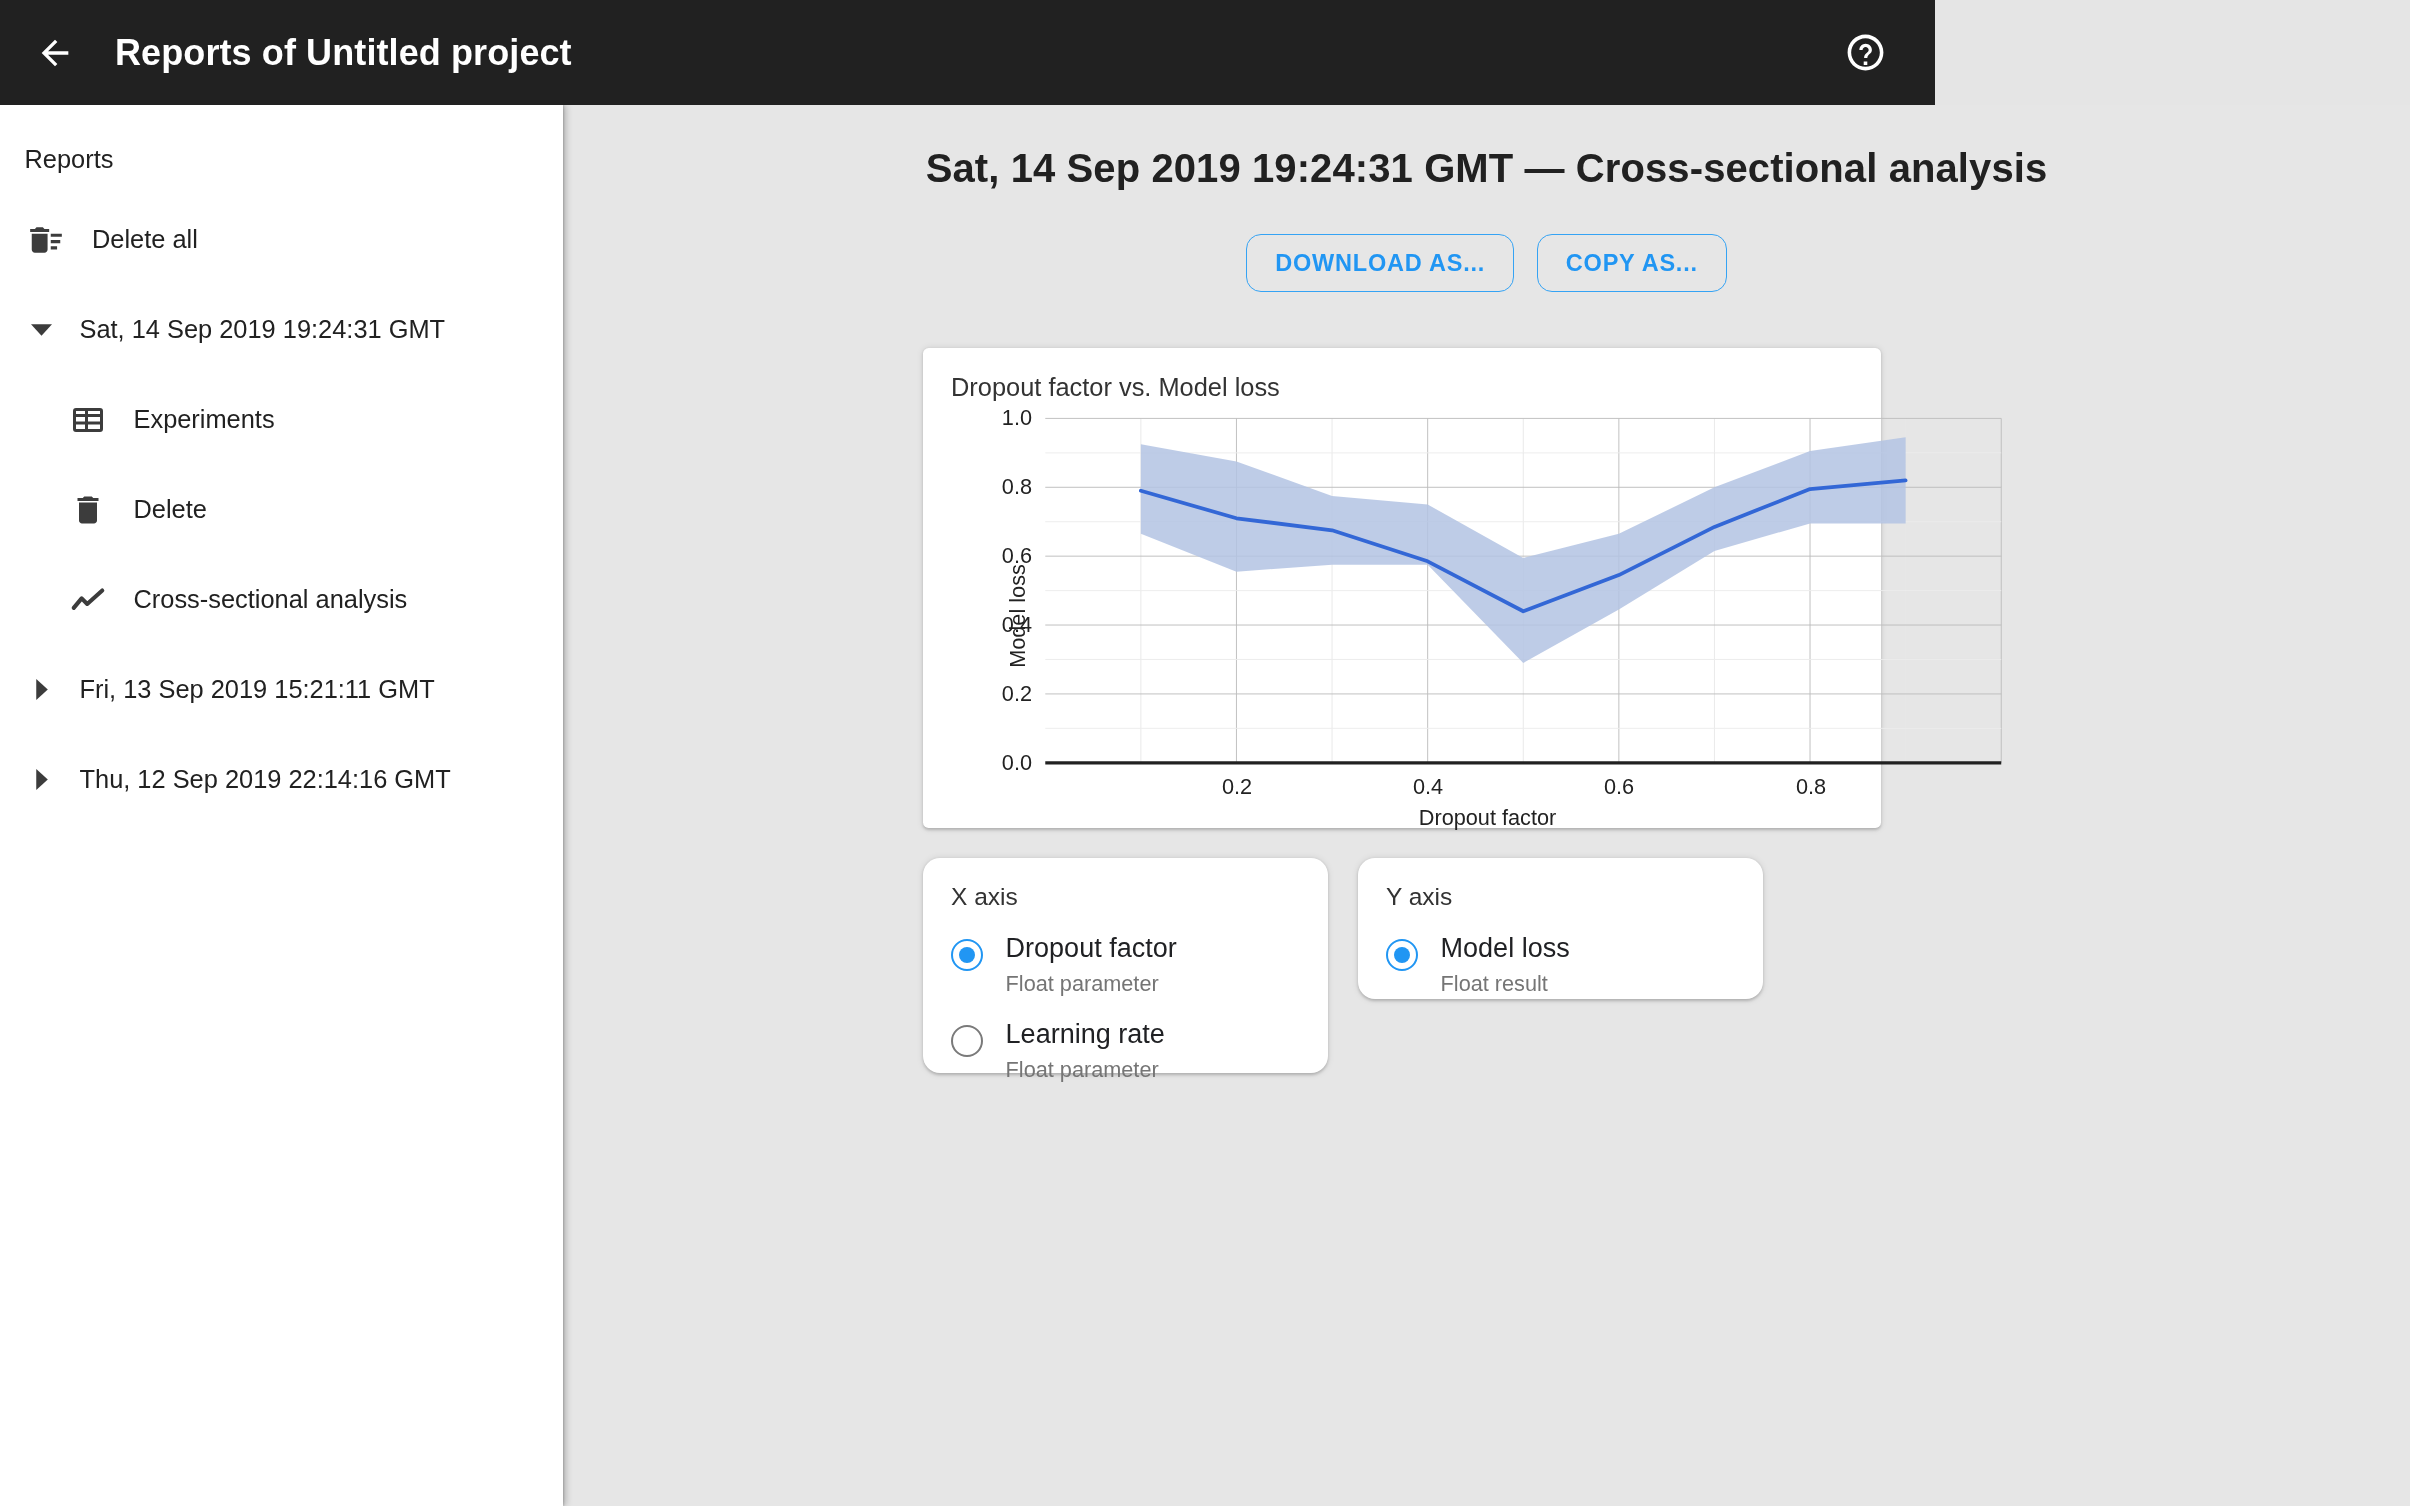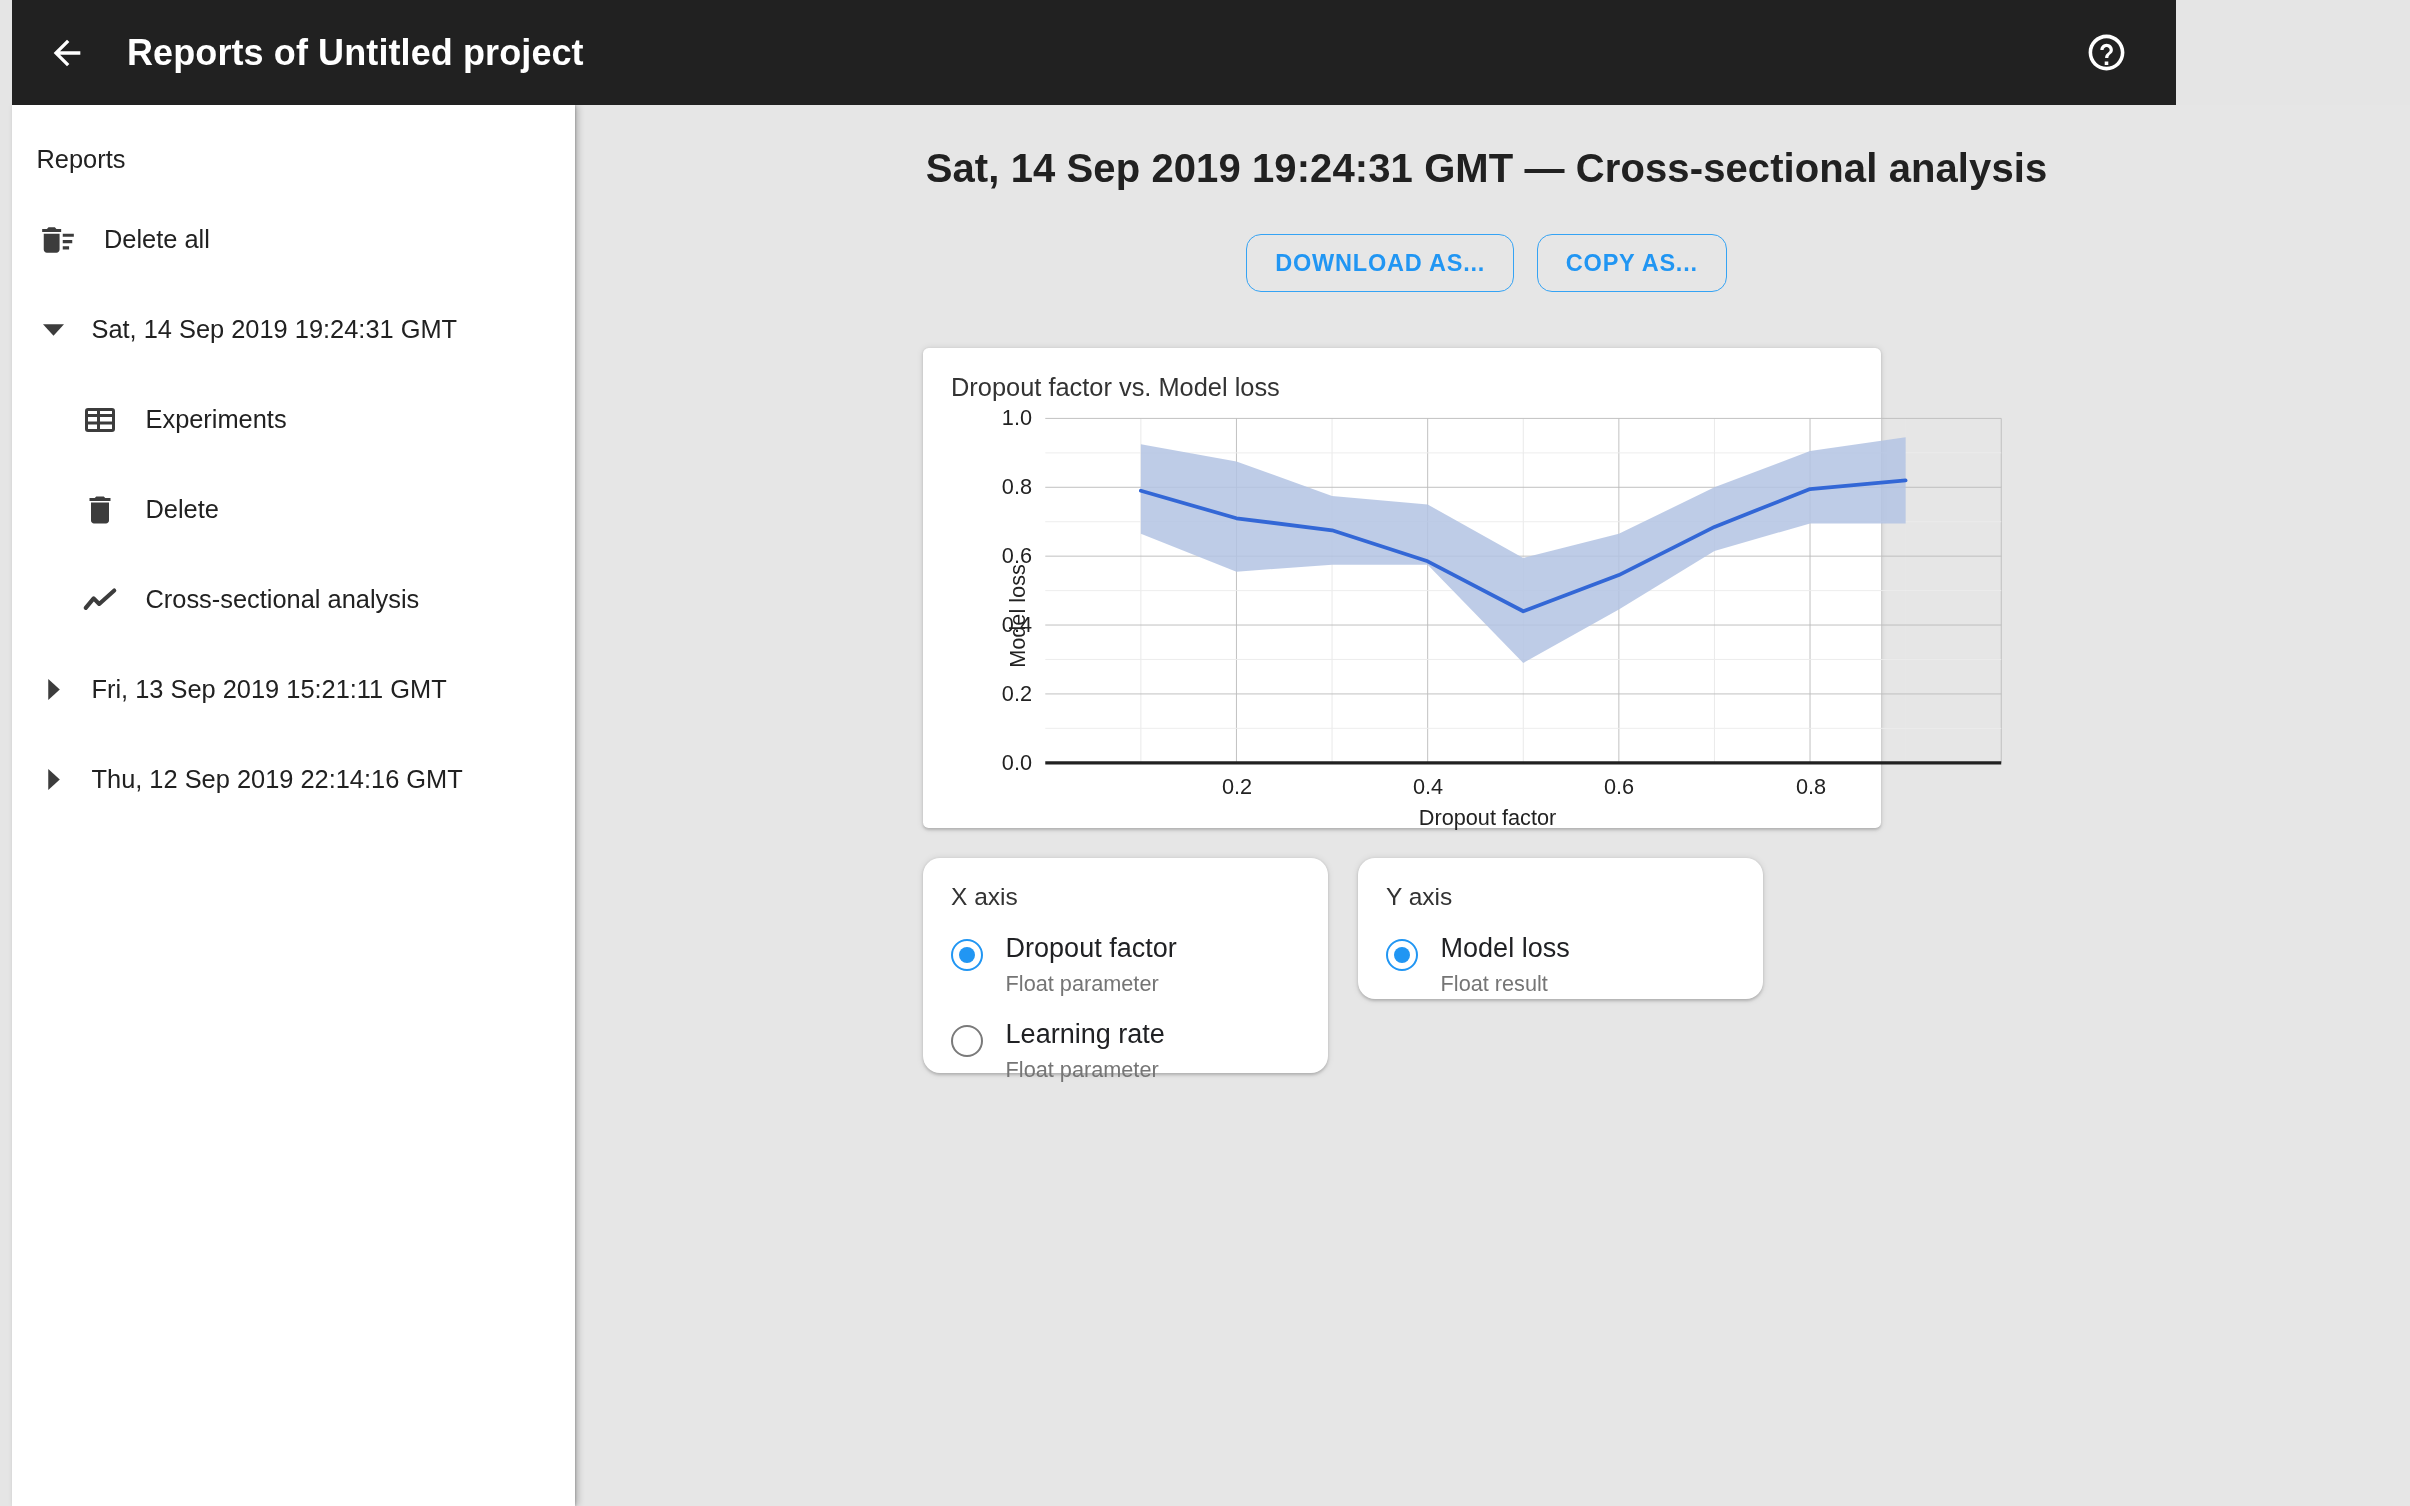--- a/index.html
+++ b/index.html
@@ -6,22 +6,22 @@
   html, body {
     width: 2411px; height: 1507px;
     overflow: hidden;
     background: #e5e5e5;
     font-family: "Liberation Sans", sans-serif;
     -webkit-font-smoothing: antialiased;
   }
 
   
   .appbar {
-    position: absolute; top: 0; left: 12px;
-    width: 2164px; height: 105px;
+    position: absolute; top: 0; left: 0;
+    width: 1935px; height: 105px;
     background: #212121;
     display: flex; align-items: center;
     z-index: 30;
   }
   .back-btn {
     width: 68px; height: 68px; margin-left: 21px;
     display: flex; align-items: center; justify-content: center;
     border-radius: 50%; cursor: pointer;
   }
   .appbar-title {
@@ -34,21 +34,21 @@
   .help-btn {
     position: absolute; right: 38px; top: 50%;
     transform: translateY(-50%);
     width: 64px; height: 64px;
     display: flex; align-items: center; justify-content: center;
     border-radius: 50%; cursor: pointer;
   }
 
   
   .sidebar {
-    position: absolute; top: 105px; left: 12px;
+    position: absolute; top: 105px; left: 0;
     width: 563px; height: 1401px;
     background: #ffffff;
     z-index: 20;
     box-shadow: 2.8px 0 6.6px rgba(0,0,0,0.22), 0.9px 0 1.9px rgba(0,0,0,0.16);
     padding-top: 22.6px;
     overflow: hidden;
   }
   .sidebar-heading {
     font-size: 25.4px; color: #212121;
     padding: 17px 0 0 24.5px;

